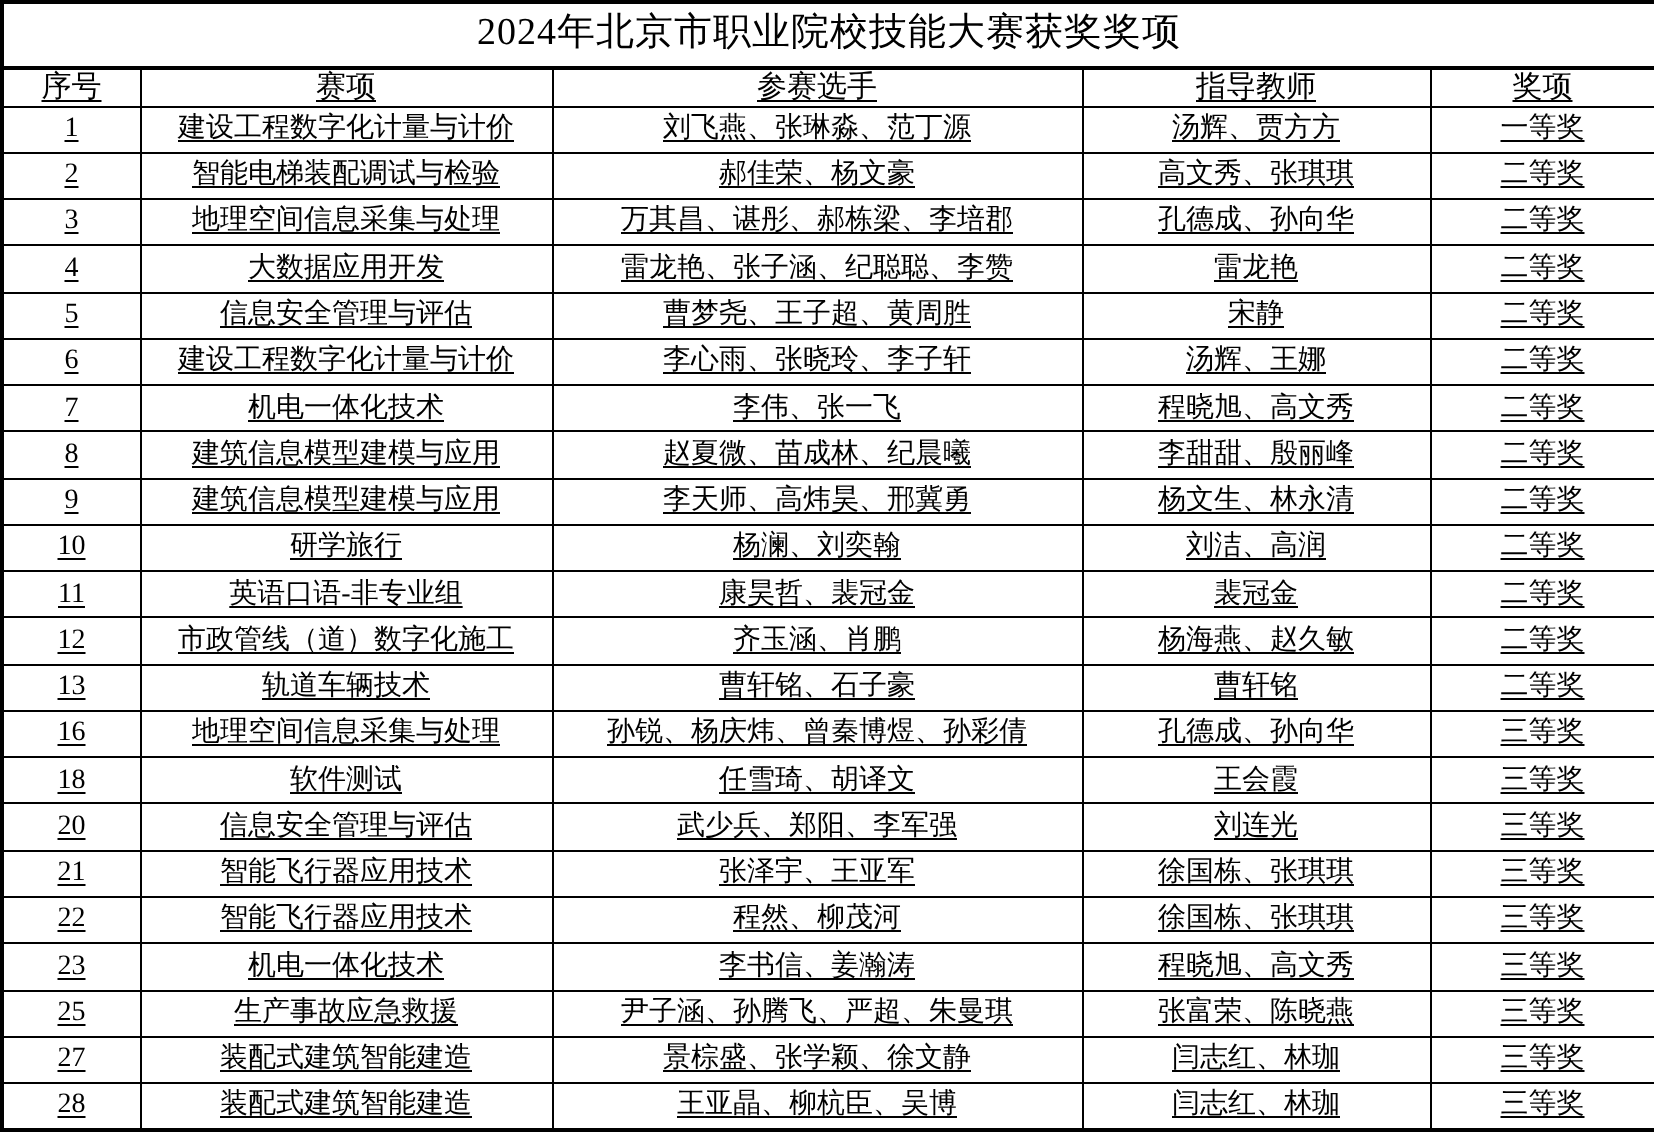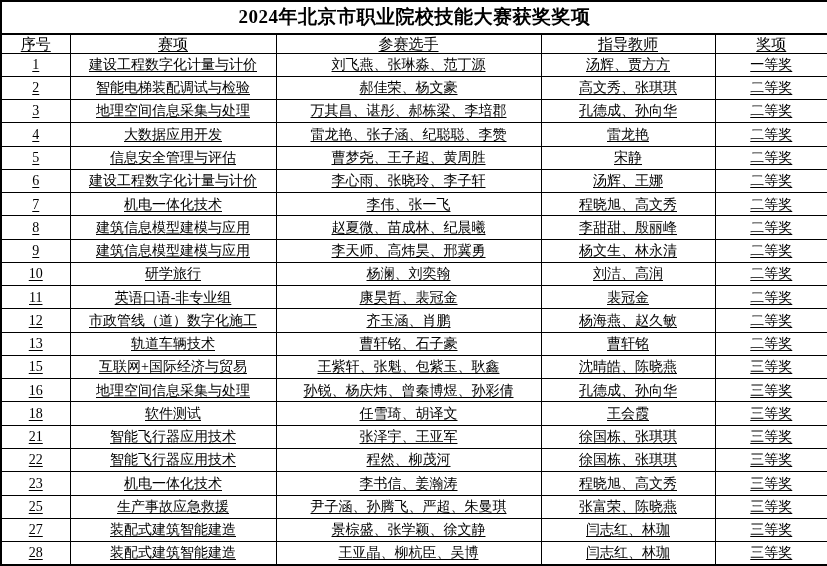--- a/index.html
+++ b/index.html
@@ -24,21 +24,21 @@
     overflow: hidden;
     padding: 0;
     font-weight: normal;
     font-size: 14px;
     line-height: 1.1;
   }
   tr.title-row td {
     border-bottom: 2px solid #000000;
     height: 33px;
     font-size: 19px;
-    font-weight: bold;
+    font-weight: normal;
     letter-spacing: 0.5px;
   }
   tr.header-row th { height: 19px; font-size: 15px; }
   tr.data-row td { height: 18px; }
   .u {
     text-decoration: underline;
     text-underline-offset: 2px;
     text-decoration-thickness: 1px;
   }
 </style>
@@ -151,41 +151,41 @@
         <td><span class="u">二等奖</span></td>
       </tr>
       <tr class="data-row">
         <td><span class="u">13</span></td>
         <td><span class="u">轨道车辆技术</span></td>
         <td><span class="u">曹轩铭、石子豪</span></td>
         <td><span class="u">曹轩铭</span></td>
         <td><span class="u">二等奖</span></td>
       </tr>
       <tr class="data-row">
-        <td><span class="u">15</span></td>
-        <td><span class="u">互联网+国际经济与贸易</span></td>
-        <td><span class="u">王紫轩、张魁、包紫玉、耿鑫</span></td>
-        <td><span class="u">沈晴皓、陈晓燕</span></td>
-        <td><span class="u">三等奖</span></td>
-      </tr>
-      <tr class="data-row">
         <td><span class="u">16</span></td>
         <td><span class="u">地理空间信息采集与处理</span></td>
         <td><span class="u">孙锐、杨庆炜、曾秦博煜、孙彩倩</span></td>
         <td><span class="u">孔德成、孙向华</span></td>
         <td><span class="u">三等奖</span></td>
       </tr>
       <tr class="data-row">
         <td><span class="u">18</span></td>
         <td><span class="u">软件测试</span></td>
         <td><span class="u">任雪琦、胡译文</span></td>
         <td><span class="u">王会霞</span></td>
         <td><span class="u">三等奖</span></td>
       </tr>
       <tr class="data-row">
+        <td><span class="u">20</span></td>
+        <td><span class="u">信息安全管理与评估</span></td>
+        <td><span class="u">武少兵、郑阳、李军强</span></td>
+        <td><span class="u">刘连光</span></td>
+        <td><span class="u">三等奖</span></td>
+      </tr>
+      <tr class="data-row">
         <td><span class="u">21</span></td>
         <td><span class="u">智能飞行器应用技术</span></td>
         <td><span class="u">张泽宇、王亚军</span></td>
         <td><span class="u">徐国栋、张琪琪</span></td>
         <td><span class="u">三等奖</span></td>
       </tr>
       <tr class="data-row">
         <td><span class="u">22</span></td>
         <td><span class="u">智能飞行器应用技术</span></td>
         <td><span class="u">程然、柳茂河</span></td>

